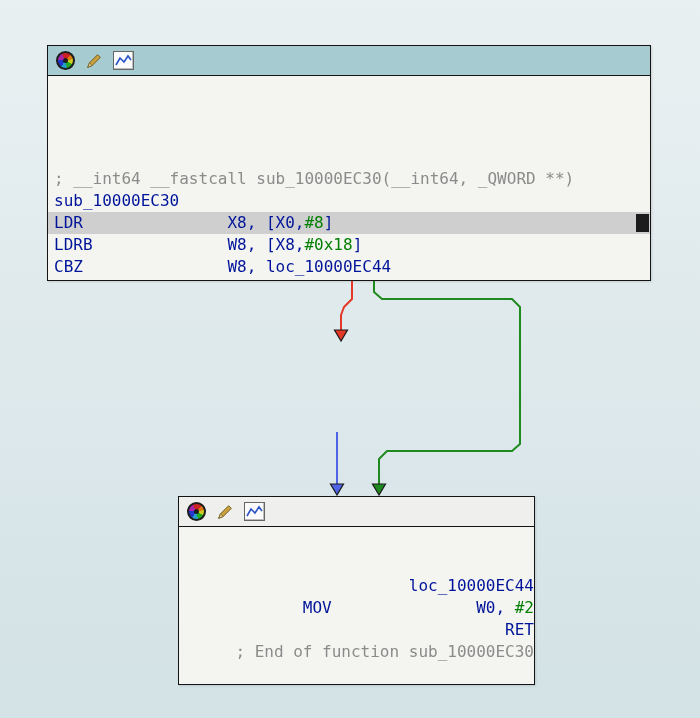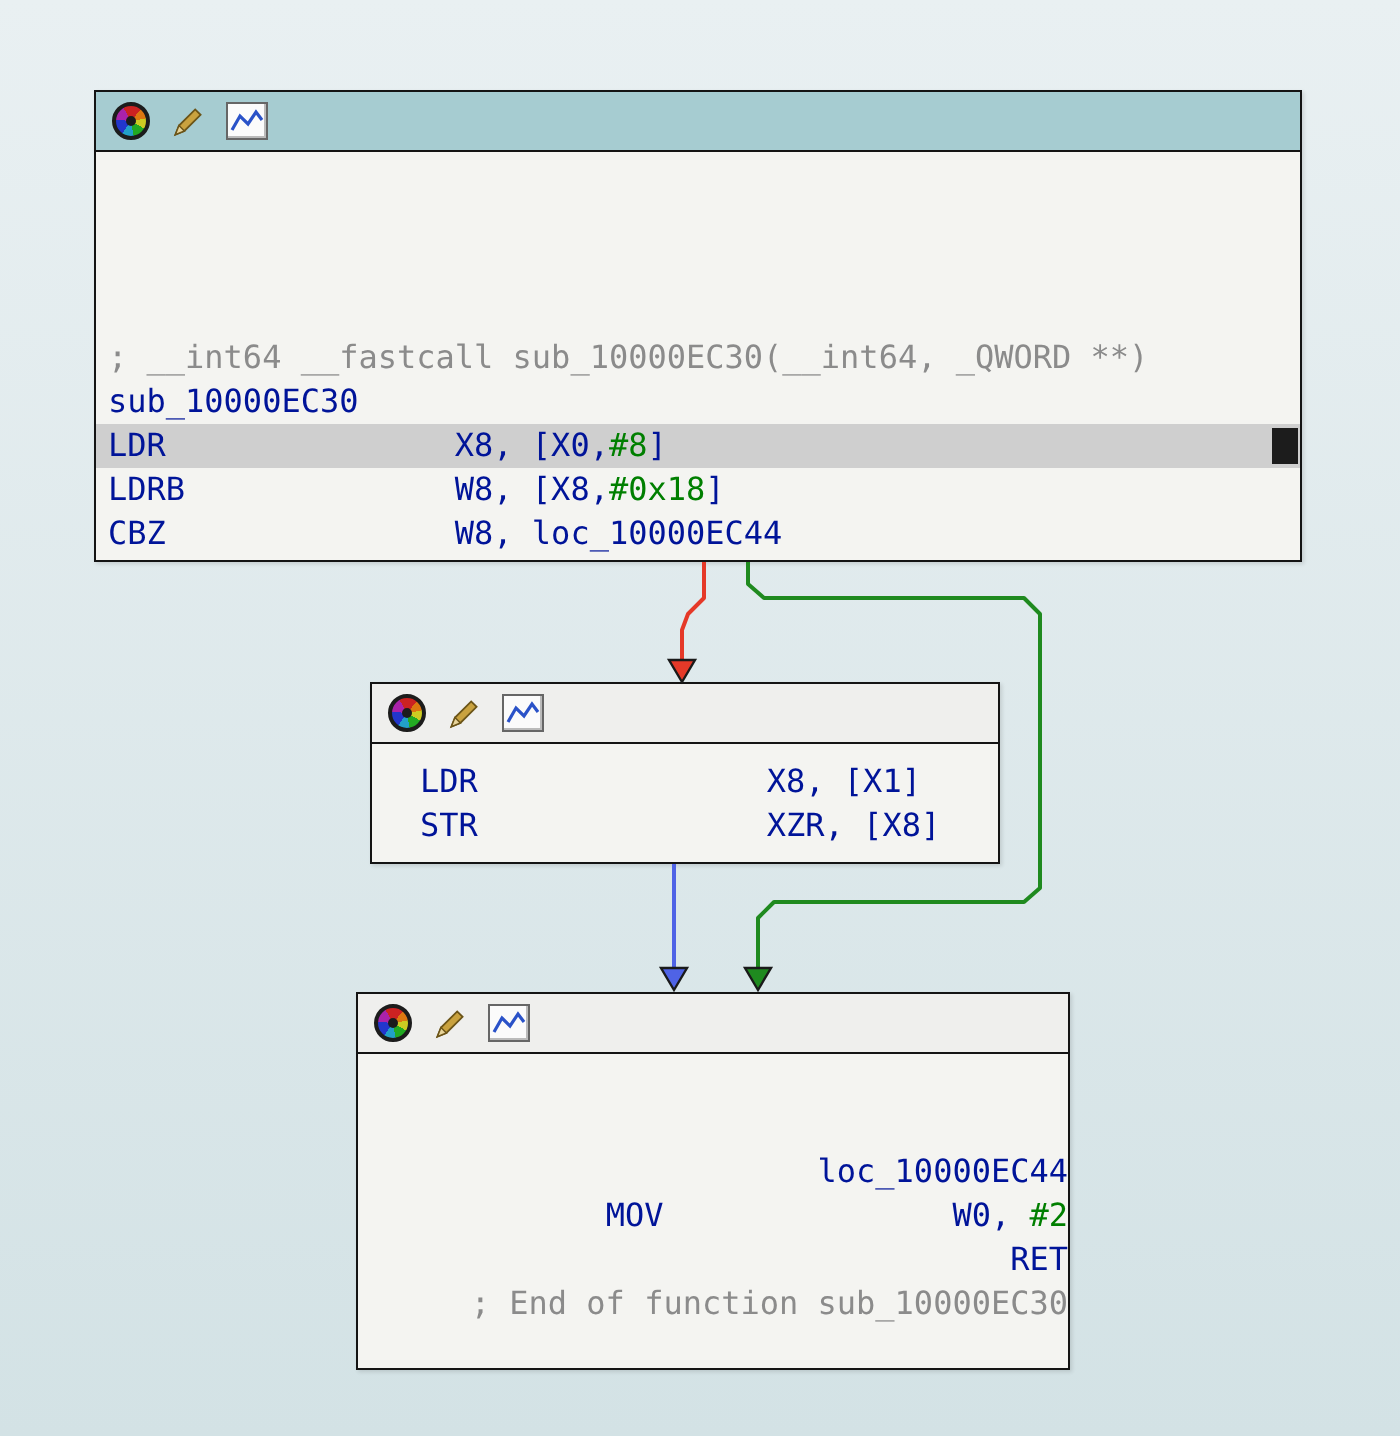--- a/index.html
+++ b/index.html
@@ -82,37 +82,20 @@
       </span>
       <span class="icon icon-graph">
         <svg width="19" height="15" viewBox="0 0 19 15">
           <polyline points="2,12 6,5 10,9 14,3 17,7" fill="none" stroke="#2a52c8" stroke-width="1.6"></polyline>
         </svg>
       </span>
     </div>
     <div class="code pad-a"><div class="line">&nbsp;</div><div class="line">&nbsp;</div><div class="line">&nbsp;</div><div class="line">&nbsp;</div><div class="line"><span class="seg-comment">; __int64 __fastcall sub_10000EC30(__int64, _QWORD **)</span></div><div class="line"><span class="seg-code">sub_10000EC30</span></div><div class="line highlight"><span class="seg-code">LDR               X8, [X0,</span><span class="seg-number">#8</span><span class="seg-code">]</span><span class="end-marker"></span></div><div class="line"><span class="seg-code">LDRB              W8, [X8,</span><span class="seg-number">#0x18</span><span class="seg-code">]</span></div><div class="line"><span class="seg-code">CBZ               W8, loc_10000EC44</span></div></div>
   </div>
 
-  <div class="node" style="left:185px; top:341px; width:315px; height:91px;">
-    <div class="titlebar">
-      <span class="icon icon-wheel"></span>
-      <span class="icon">
-        <svg width="18" height="18" viewBox="0 0 20 20">
-          <path d="M3 17l2-5 9-9 3 3-9 9-5 2z" fill="#c9a23f" stroke="#6b5418" stroke-width="1"></path>
-          <path d="M3 17l2-5 3 3-5 2z" fill="#e8d49a" stroke="#6b5418" stroke-width="0.8"></path>
-        </svg>
-      </span>
-      <span class="icon icon-graph">
-        <svg width="19" height="15" viewBox="0 0 19 15">
-          <polyline points="2,12 6,5 10,9 14,3 17,7" fill="none" stroke="#2a52c8" stroke-width="1.6"></polyline>
-        </svg>
-      </span>
-    </div>
-    <div class="code pad-b" style="padding-top:8px;"><div class="line"><span class="seg-code">LDR               X8, [X1]</span></div><div class="line"><span class="seg-code">STR               XZR, [X8]</span></div></div>
-  </div>
 
   <div class="node" style="left:178px; top:496px; width:357px; height:189px;">
     <div class="titlebar">
       <span class="icon icon-wheel"></span>
       <span class="icon">
         <svg width="18" height="18" viewBox="0 0 20 20">
           <path d="M3 17l2-5 9-9 3 3-9 9-5 2z" fill="#c9a23f" stroke="#6b5418" stroke-width="1"></path>
           <path d="M3 17l2-5 3 3-5 2z" fill="#e8d49a" stroke="#6b5418" stroke-width="0.8"></path>
         </svg>
       </span>

